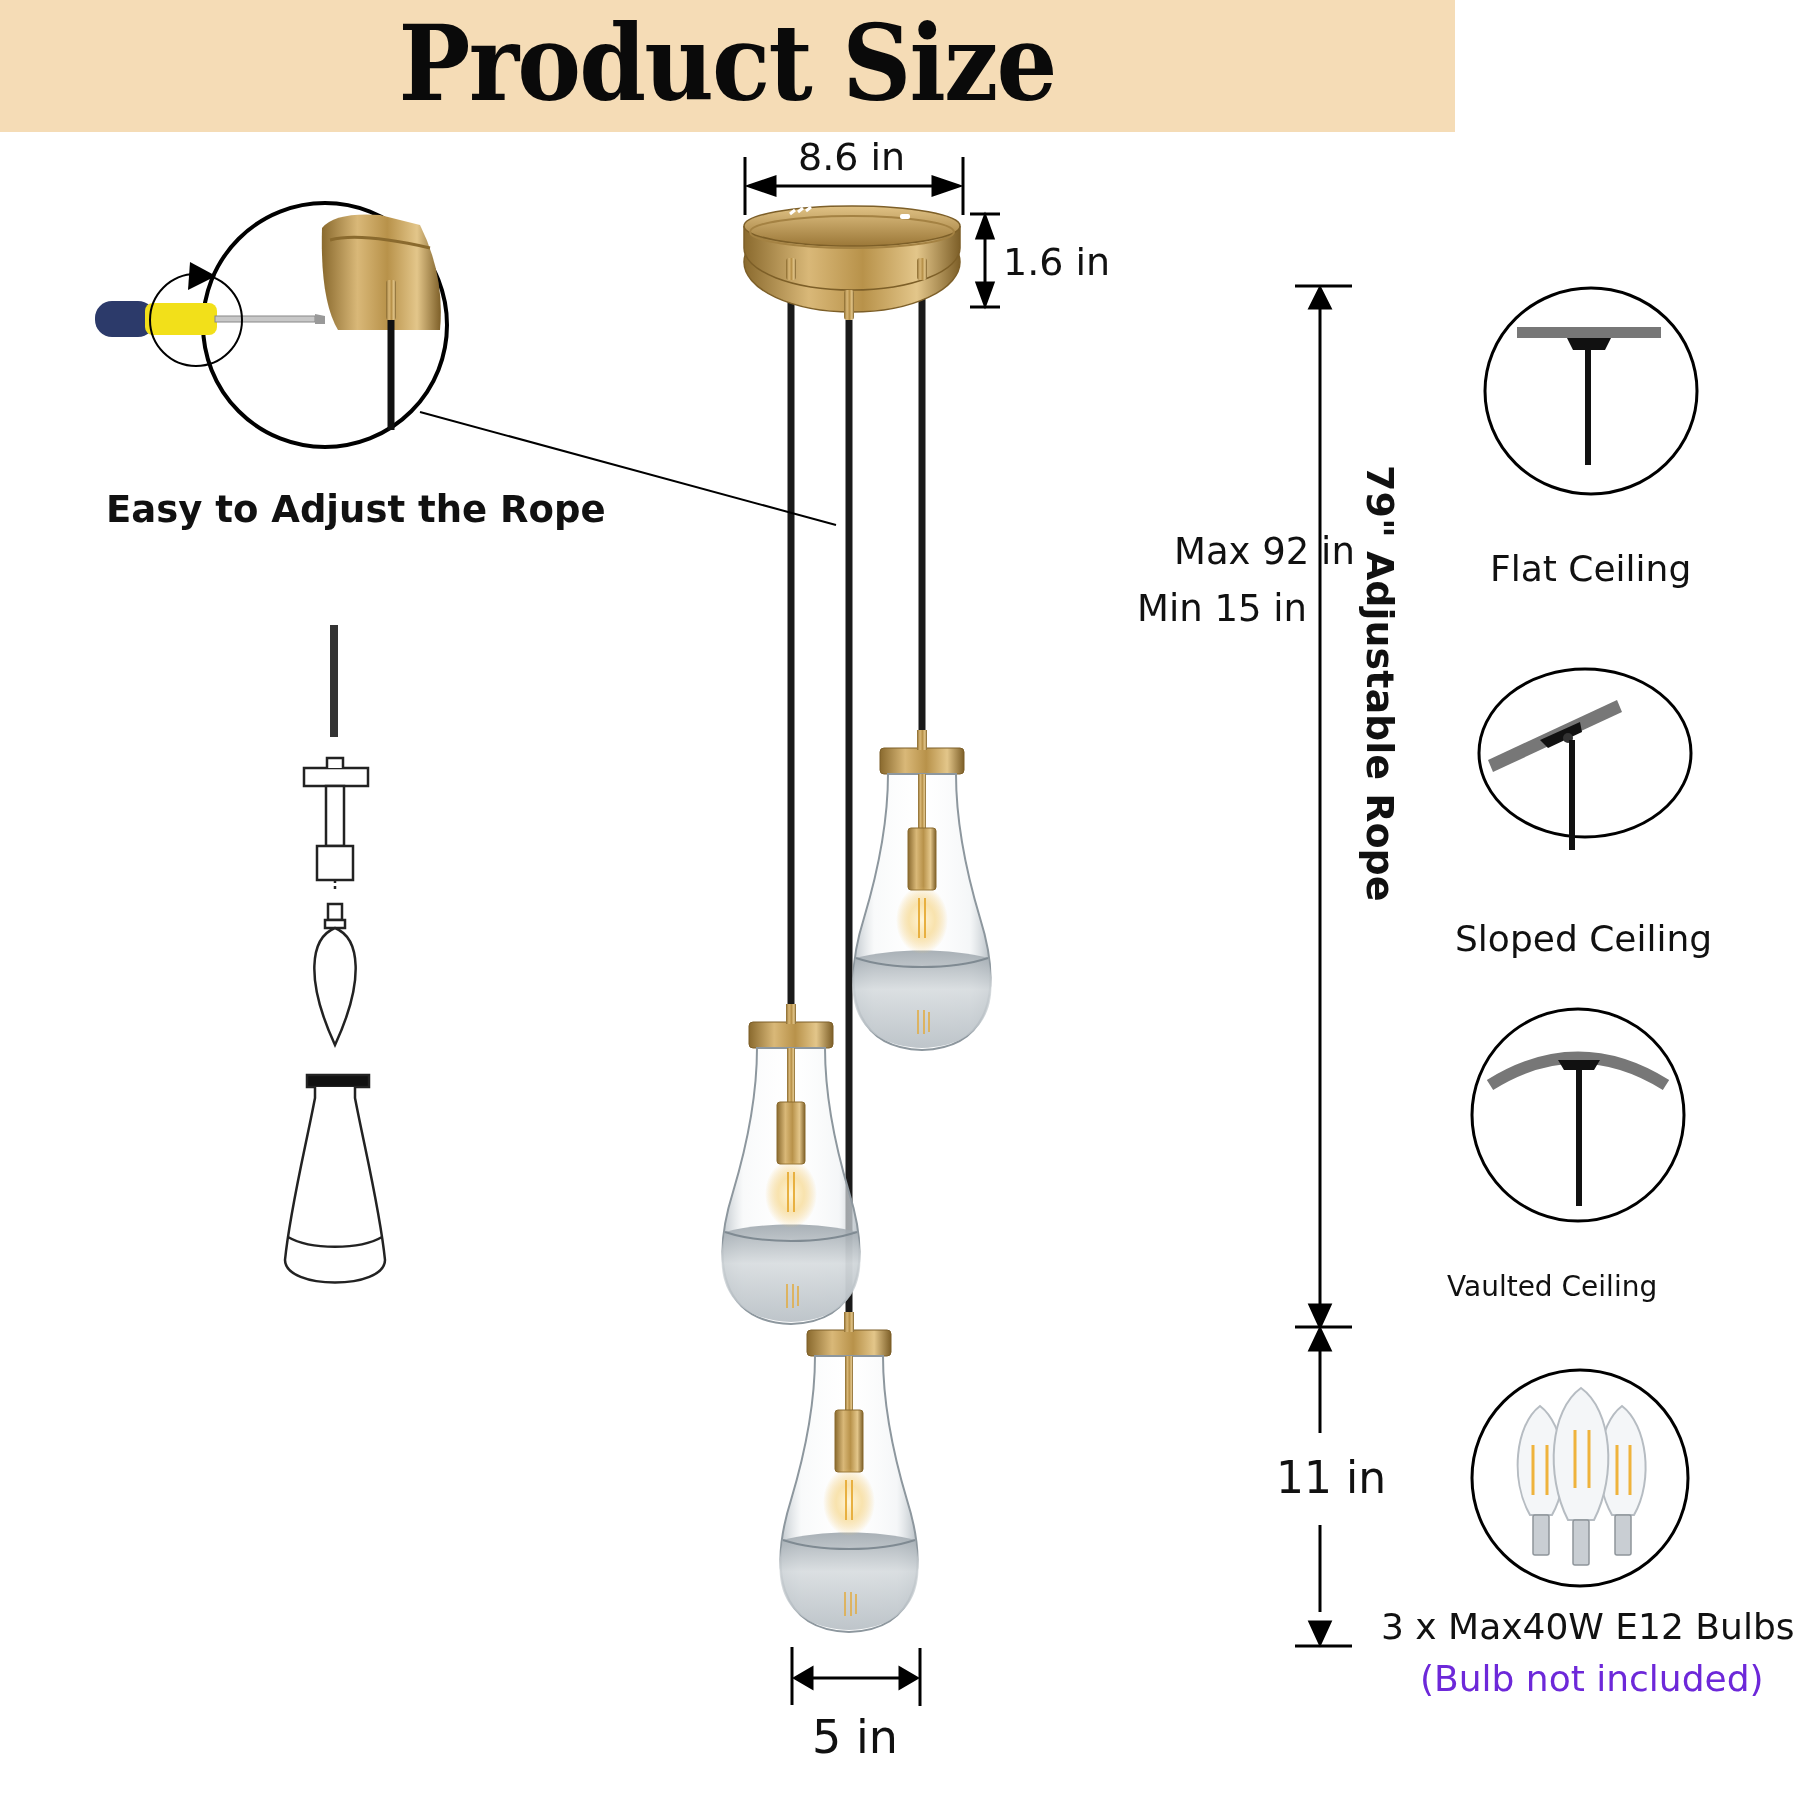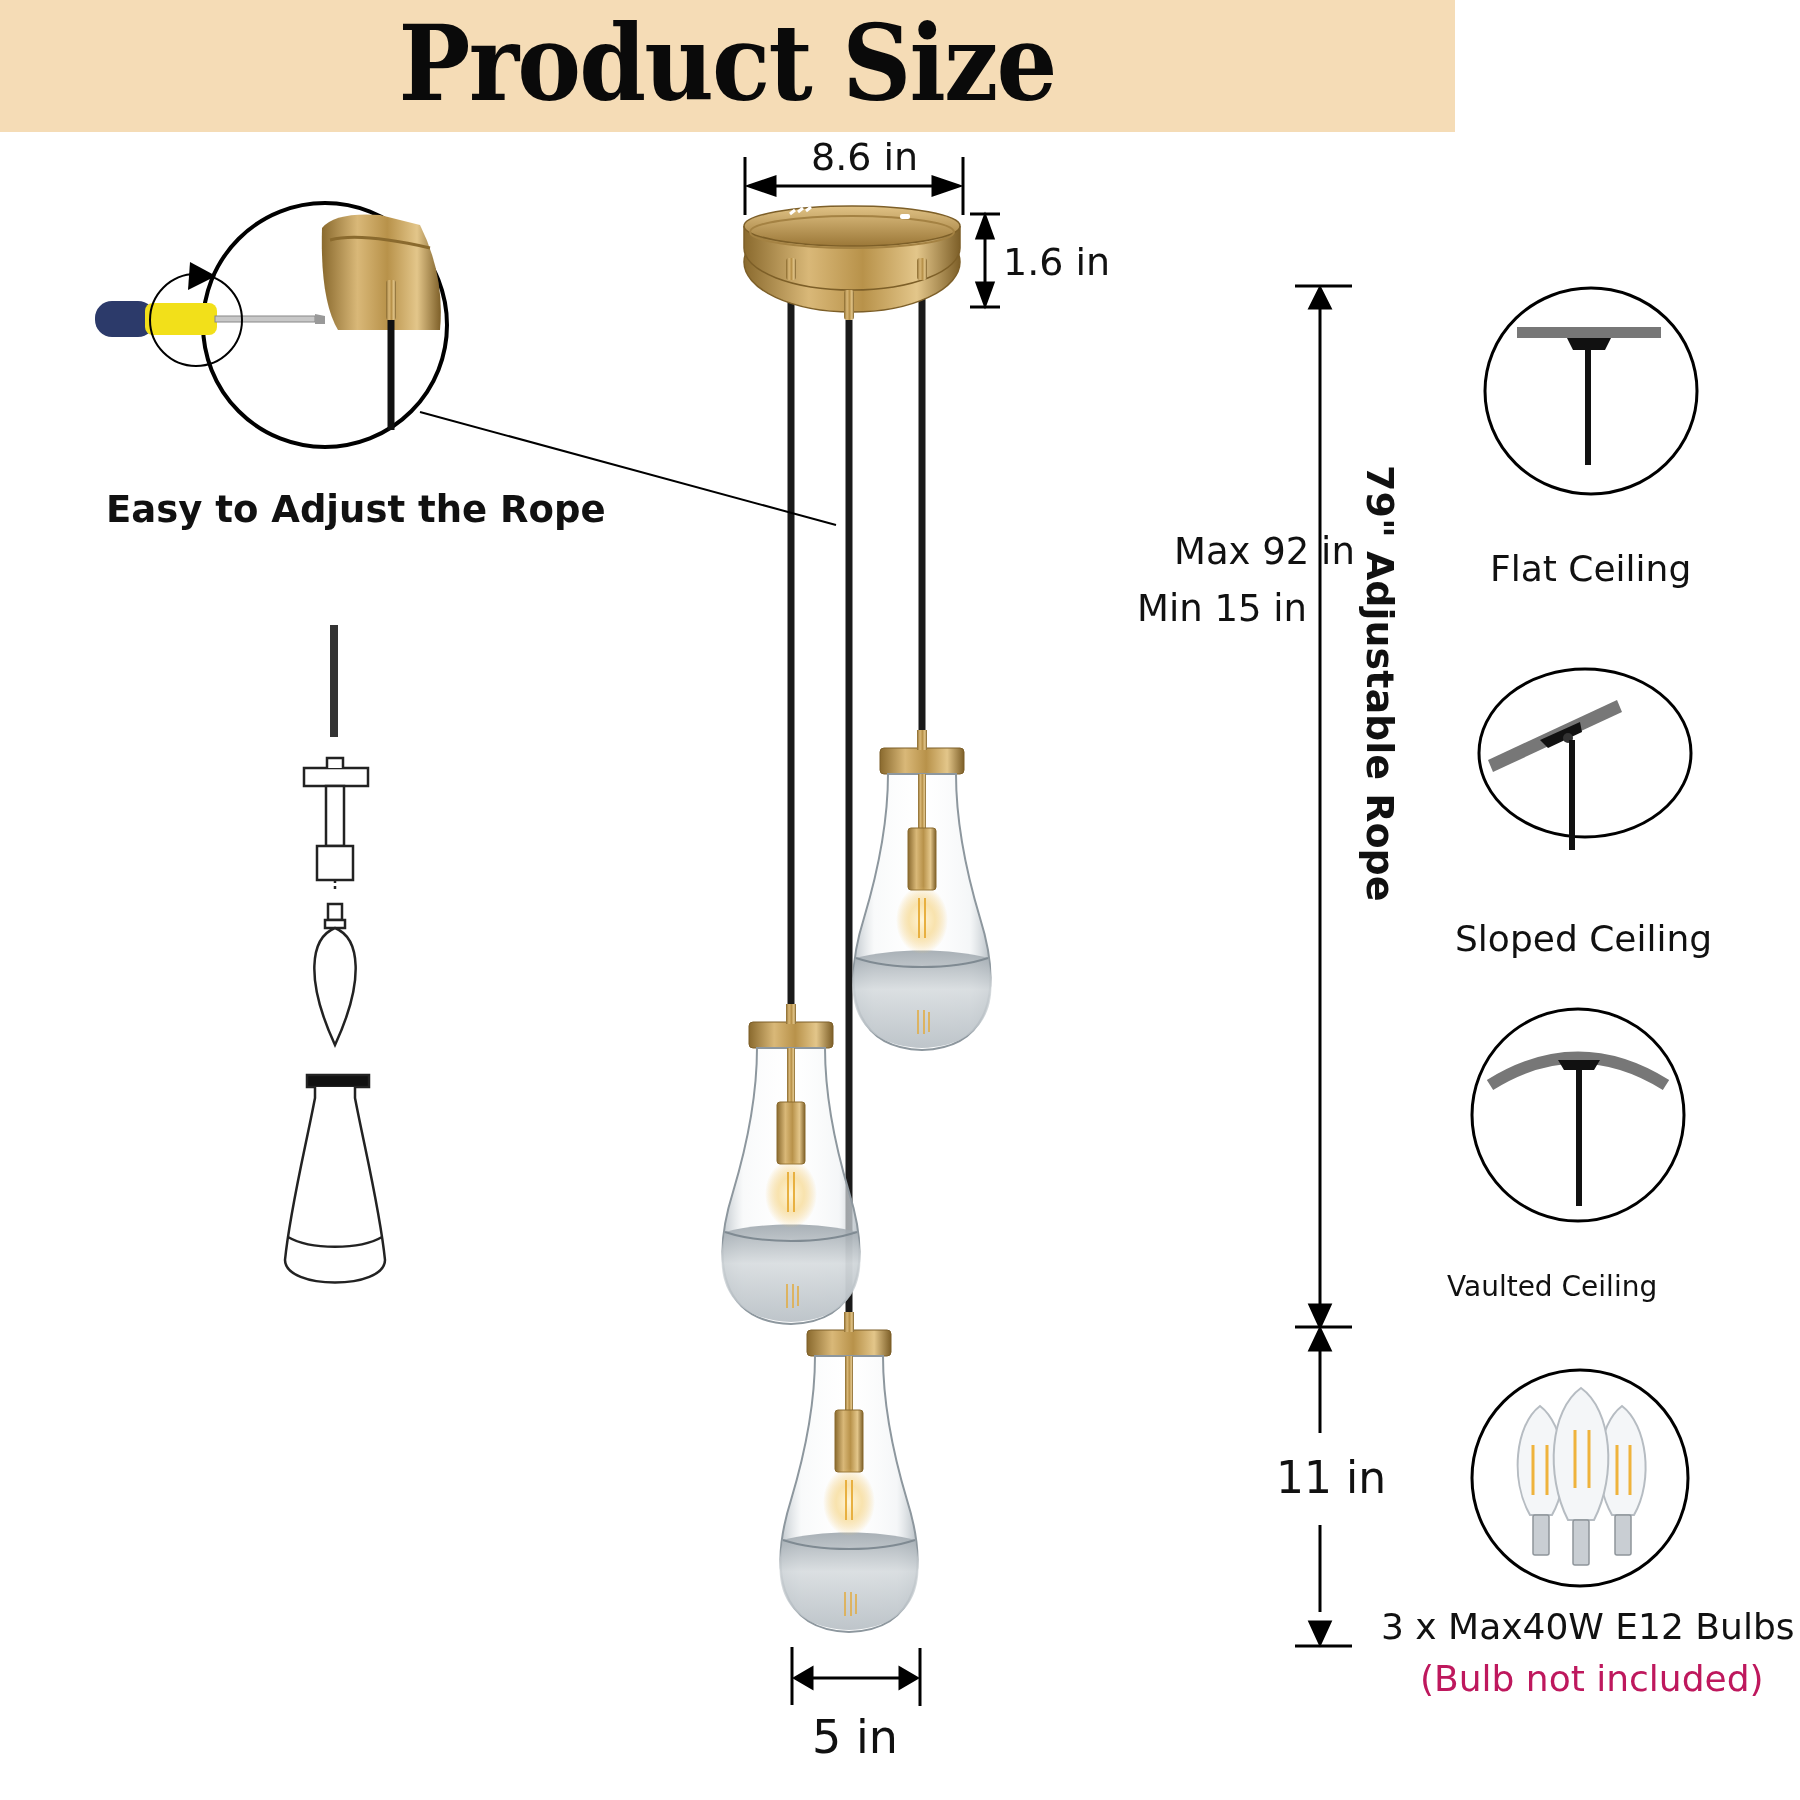--- a/index.html
+++ b/index.html
@@ -10,21 +10,21 @@
   .abs { position: absolute; }
   .banner {
     left: 0; top: 0; width: 1455px; height: 132px; background: #f5dcb6;
     display: flex; align-items: center; justify-content: center;
   }
   .banner-title {
     font-family: "DejaVu Serif", serif; font-weight: bold; font-size: 104px;
     letter-spacing: -2px; color: #0a0a0a; transform: scaleX(0.92); margin-top: -6px;
   }
   .lbl { font-family: "DejaVu Sans", sans-serif; color: #111; white-space: nowrap; }
-  .red { color: #be185d; }
+  .red { color: #6d28d9; }
   svg { position: absolute; overflow: visible; }
 </style>
 </head>
 <body>
 
 <div class="abs banner">
   <div class="banner-title">Product Size</div>
 </div>
 
 <svg width="1800" height="1800" style="left:0;top:0;">
@@ -199,21 +199,21 @@
         <line x1="1630" y1="1445" x2="1630" y2="1495"></line>
     </g>
     <g fill="#c9ced3" stroke="#8e959b" stroke-width="1.5">
       <rect x="1533" y="1515" width="16" height="40" rx="2"></rect>
       <rect x="1573" y="1520" width="16" height="45" rx="2"></rect>
       <rect x="1615" y="1515" width="16" height="40" rx="2"></rect>
     </g>
   </g>
 </svg>
 
-<div class="abs lbl" style="left:798px; top:135px; font-size:38px;margin-left:13px;">8.6 in</div>
+<div class="abs lbl" style="left:798px; top:135px; font-size:38px;">8.6 in</div>
 <div class="abs lbl" style="left:1003px; top:240px; font-size:38px;">1.6 in</div>
 
 <div class="abs lbl" style="left:106px; top:488px; font-size:37px;font-weight:bold;">Easy to Adjust the Rope</div>
 
 <div class="abs lbl" style="left:1126px; top:530px; font-size:37px;margin-left:48px;">Max 92 in</div>
 <div class="abs lbl" style="left:1137px; top:587px; font-size:37px;">Min 15 in</div>
 
 <div class="abs lbl" style="left:1360px; top:465px; font-size:38px; font-weight:bold; transform-origin: 0 0; transform: rotate(90deg) translateY(-42px);">79" Adjustable Rope</div>
 
 <div class="abs lbl" style="left:1276px; top:1452px; font-size:44px;">11 in</div>

